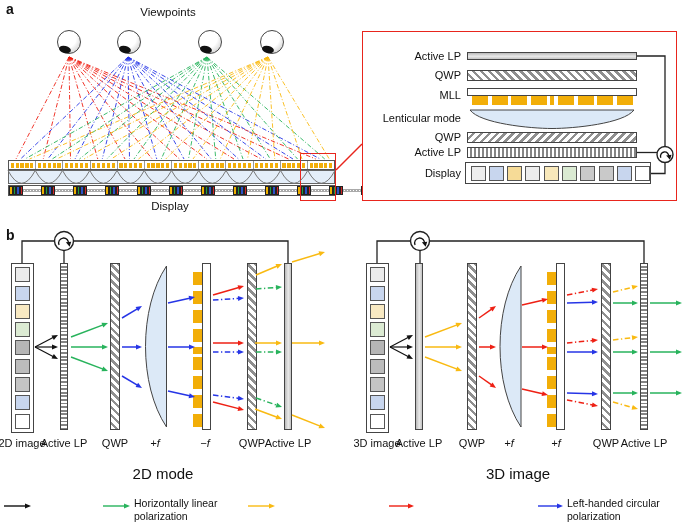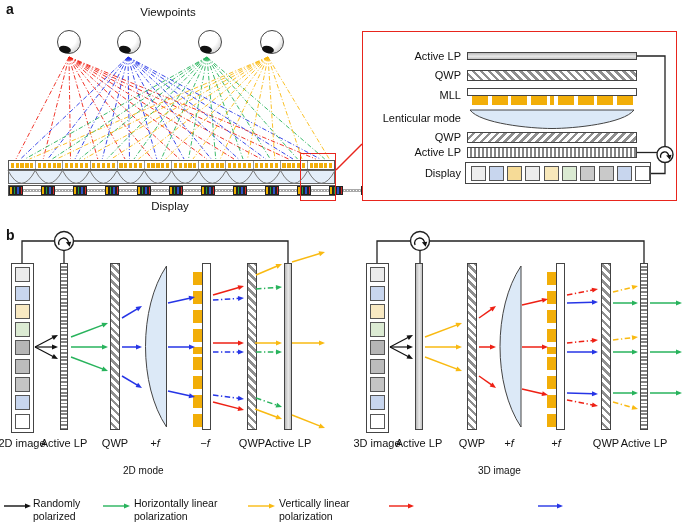--- a/index.html
+++ b/index.html
@@ -40,21 +40,21 @@
     box-sizing:border-box;display:flex;flex-direction:column;justify-content:space-evenly;align-items:center;}
   .imgcol .sq{width:15px;height:15px;border:1px solid #555;box-sizing:border-box;}
   .vbar{position:absolute;top:263px;height:167px;border:1px solid #444;box-sizing:border-box;}
   .vbar.solid{background:linear-gradient(90deg,#b9b9b9,#e9e9e9 55%,#c2c2c2);}
   .vbar.hstripe{background:repeating-linear-gradient(180deg,#fff 0 1.8px,#848484 1.8px 3.6px);}
   .vbar.hatch{background:repeating-linear-gradient(45deg,#fff 0 3px,#8f8f8f 3px 5.6px);}
   .mllbar{position:absolute;top:263px;height:167px;width:9px;background:#fff;border:1px solid #444;box-sizing:border-box;}
   .mllsq-b{position:absolute;width:9px;background:var(--mll,#f2ae08);}
   .elabel{position:absolute;top:437px;width:48px;text-align:center;font-size:11px;line-height:1.25;}
   .it{font-style:italic;}
-  .modelabel{position:absolute;top:465px;width:80px;text-align:left;font-size:10px;}
+  .modelabel{position:absolute;top:465px;width:80px;text-align:center;font-size:15px;}
   
   .legtext{position:absolute;top:497px;font-size:10.5px;line-height:1.25;}
   svg.overlay{position:absolute;left:0;top:0;pointer-events:none;}
 </style>
 </head>
 <body>
 
 <div class="canvas">
 
   <div class="panel-letter" style="left:6px;top:1px">a</div>
@@ -418,23 +418,22 @@
 
   <div class="elabel" style="left:353px">3D image</div>
   <div class="elabel" style="left:395px">Active LP</div>
   <div class="elabel" style="left:448px">QWP</div>
   <div class="elabel it" style="left:485px">+f</div>
   <div class="elabel it" style="left:532px">+f</div>
   <div class="elabel" style="left:582px">QWP</div>
   <div class="elabel" style="left:620px">Active LP</div>
   <div class="modelabel" style="left:478px">3D image</div>
 
-  <div class="legtext" style="left:33px;width:64px">Randomly polarized</div>
   <div class="legtext" style="left:134px;width:100px">Horizontally linear polarization</div>
-  <div class="legtext" style="left:279px;width:92px">Vertically linear polarization</div>
+  <div class="legtext" style="left:567px;width:118px">Left-handed circular polarization</div>
 
   <svg class="overlay" id="ov" width="685" height="527" viewBox="0 0 685 527">
       <polyline points="22,263 22,241 54.5,241" fill="none" stroke="#222222" stroke-width="1.3"></polyline>
       <polyline points="64,250.5 64,263" fill="none" stroke="#222222" stroke-width="1.3"></polyline>
       <polyline points="73.5,241 288,241 288,263" fill="none" stroke="#222222" stroke-width="1.3"></polyline>
       <polyline points="377,263 377,241 410.5,241" fill="none" stroke="#222222" stroke-width="1.3"></polyline>
       <polyline points="420,250.5 420,263" fill="none" stroke="#222222" stroke-width="1.3"></polyline>
       <polyline points="429.5,241 644,241 644,263" fill="none" stroke="#222222" stroke-width="1.3"></polyline>
       <polyline points="637,56 665,56 665,146.5" fill="none" stroke="#222222" stroke-width="1.3"></polyline>
       <polyline points="637,152.5 657,152.5" fill="none" stroke="#222222" stroke-width="1.3"></polyline>

